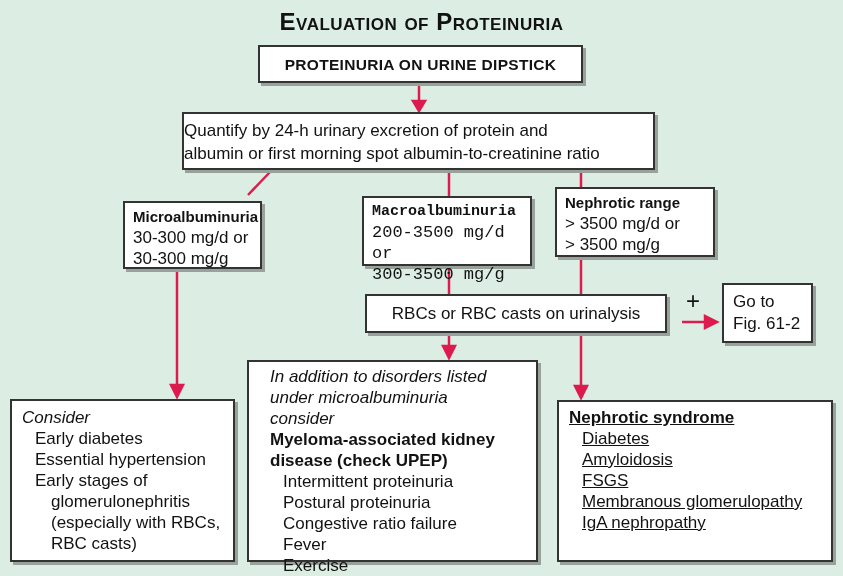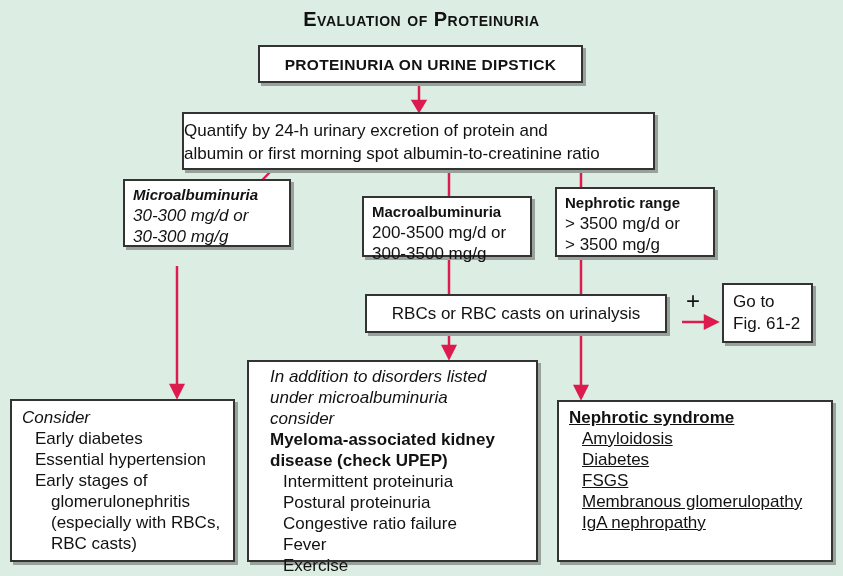--- a/index.html
+++ b/index.html
@@ -7,41 +7,41 @@
     position:relative;
     width:843px;height:576px;
     background:#dceee4;
     font-family:"Liberation Sans", sans-serif;
     color:#121212;
     overflow:hidden;
   }
   .fig-title{
     position:absolute;left:0;top:8px;width:100%;
     text-align:center;
-    font-size:20px;font-weight:bold;
+    font-size:24px;font-weight:bold;
     font-variant:small-caps;
     letter-spacing:.5px;
   }
   .lines{position:absolute;left:0;top:0;width:843px;height:576px;pointer-events:none;}
   .box{
     position:absolute;
     background:#ffffff;
     border:2px solid #333333;
     box-shadow:3px 3px 0 #98a29b;
     box-sizing:border-box;
     font-size:17px;
     line-height:21px;
   }
   .center-flex{display:flex;align-items:center;justify-content:center;text-align:center;}
   .dipstick{left:258px;top:45px;width:325px;height:38px;font-weight:bold;font-size:15.5px;letter-spacing:.3px;}
   .quantify{left:182px;top:112px;width:473px;height:58px;text-align:left;padding-top:5px;line-height:23px;}
   .branch{padding:4px 8px;}
   .branch .hd{font-weight:bold;font-size:15px;line-height:20px;}
-  .micro{left:123px;top:179px;width:168px;height:68px;font-style:italic;}
-  .macro{left:362px;top:196px;width:170px;height:61px;}
+  .micro{left:123px;top:201px;width:139px;height:68px;}
+  .macro{left:362px;top:196px;width:170px;height:70px;font-family:Liberation Mono, monospace;}
   .nrange{left:555px;top:187px;width:160px;height:70px;}
   .rbc{left:365px;top:294px;width:302px;height:39px;}
   .goto{left:722px;top:283px;width:91px;height:60px;padding:6px 9px;line-height:22px;}
   .consider{left:10px;top:399px;width:225px;height:163px;padding:6px 10px;}
   .myeloma{left:247px;top:360px;width:291px;height:202px;padding:4px 21px;}
   .nsyn{left:557px;top:400px;width:276px;height:162px;padding:5px 10px;text-decoration:underline;}
   .italic{font-style:italic;}
   .bold{font-weight:bold;}
   .ind1{padding-left:13px;}
   .ind2{padding-left:29px;}
@@ -128,20 +128,20 @@
     <div class="bold">disease (check UPEP)</div>
     <div class="ind1">Intermittent proteinuria</div>
     <div class="ind1">Postural proteinuria</div>
     <div class="ind1">Congestive ratio failure</div>
     <div class="ind1">Fever</div>
     <div class="ind1">Exercise</div>
   </div>
 
   <div class="box nsyn">
     <div class="bold">Nephrotic syndrome</div>
+    <div class="ind1">Diabetes</div>
     <div class="ind1">Amyloidosis</div>
-    <div class="ind1">Diabetes</div>
     <div class="ind1">FSGS</div>
     <div class="ind1">Membranous glomerulopathy</div>
     <div class="ind1">IgA nephropathy</div>
   </div>
 
 </div>
 
 </body></html>

